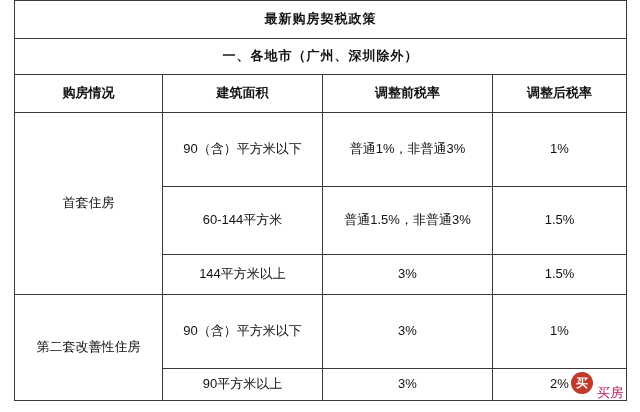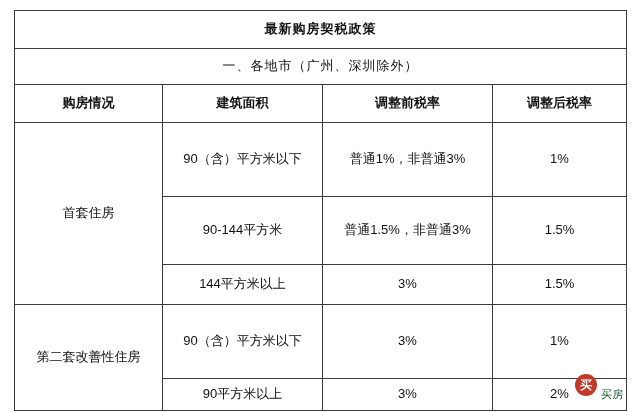--- a/index.html
+++ b/index.html
@@ -11,21 +11,21 @@
     width: 640px;
     height: 412px;
     font-family: "Liberation Sans", "DejaVu Sans", sans-serif;
     color: #1a1a1a;
     overflow: hidden;
     position: relative;
   }
   .sheet {
     position: absolute;
     left: 14px;
-    top: 10px;
+    top: 0;
     width: 612px;
     height: 400px;
     box-sizing: border-box;
   }
   table.tax {
     border-collapse: collapse;
     width: 612px;
     table-layout: fixed;
   }
   table.tax td {
@@ -39,21 +39,21 @@
     color: #111;
   }
   td.title-cell {
     font-size: 14px;
     font-weight: bold;
     height: 38px;
     letter-spacing: 1px;
   }
   td.section-cell {
     font-size: 14px;
-    font-weight: normal;
+    font-weight: bold;
     height: 36px;
     letter-spacing: 1px;
   }
   td.header-cell {
     font-size: 13.5px;
     font-weight: bold;
     height: 38px;
     margin-left: 11px;
   }
   td.cat-cell {
@@ -84,22 +84,22 @@
     height: 22px;
     border-radius: 50%;
     background: #c0392b;
     color: #fff;
     font-size: 12px;
     line-height: 22px;
     text-align: center;
     font-weight: bold;
   }
   .wm-text {
-    font-size: 11px;
-    color: #14532d;
+    font-size: 13px;
+    color: #be185d;
     letter-spacing: 0.5px;
     margin-top: 20px;
   }
 </style>
 </head>
 <body>
 
 <div class="sheet">
   <table class="tax">
     <colgroup>
@@ -122,21 +122,21 @@
         <td class="header-cell">调整后税率</td>
       </tr>
 
       <tr class="row-tall">
         <td class="cat-cell" rowspan="3">首套住房</td>
         <td class="area-cell">90（含）平方米以下</td>
         <td class="before-cell">普通1%，非普通3%</td>
         <td class="after-cell">1%</td>
       </tr>
       <tr class="row-mid">
-        <td class="area-cell">90-144平方米</td>
+        <td class="area-cell">60-144平方米</td>
         <td class="before-cell">普通1.5%，非普通3%</td>
         <td class="after-cell">1.5%</td>
       </tr>
       <tr class="row-short">
         <td class="area-cell">144平方米以上</td>
         <td class="before-cell">3%</td>
         <td class="after-cell">1.5%</td>
       </tr>
 
       <tr class="row-tall">

